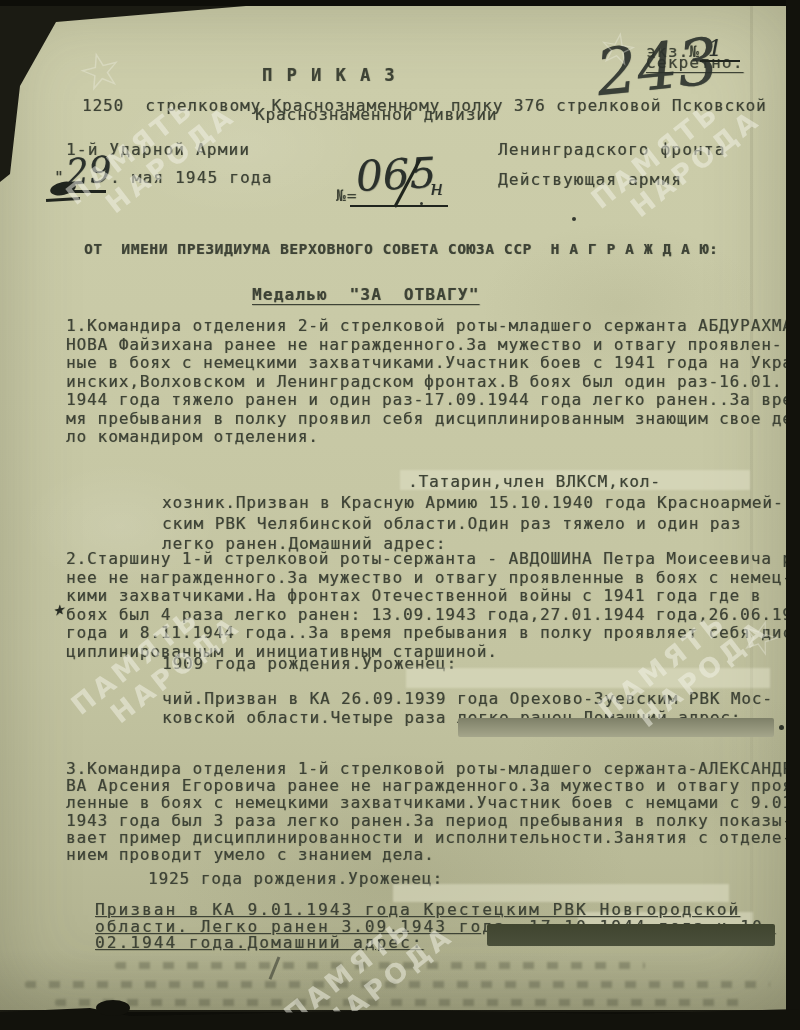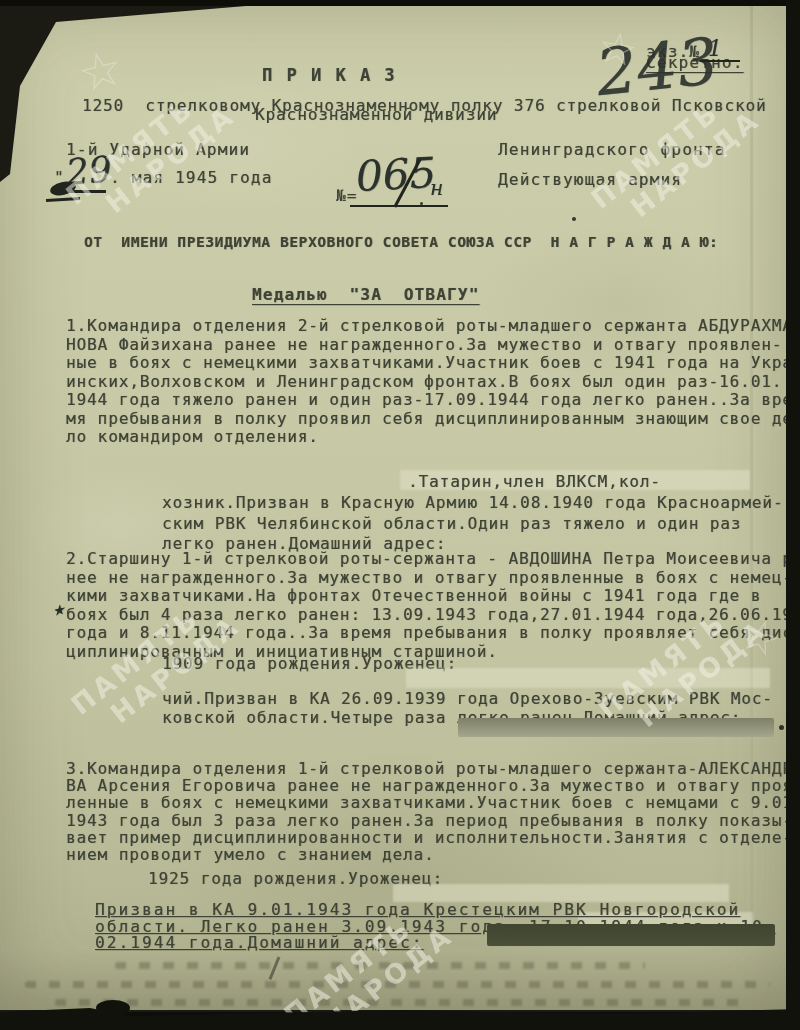--- a/index.html
+++ b/index.html
@@ -81,33 +81,33 @@
   <div class="inkline" style="left:62px; top:184px; width:44px; height:2.5px;"></div>
   <div class="typed hd" style="left:110px; top:163px;">. мая 1945 года</div>
   <div class="typed hd" style="left:498px; top:165px;">Действующая армия</div>
 
   <div class="typed hd" style="left:336px; top:181px;">№=</div>
   <div class="hw" style="left:356px; top:144px; font-size:42px; transform:rotate(-3deg);">065</div>
   <div class="inkline" style="left:406px; top:150px; width:2.5px; height:54px; transform:rotate(28deg);"></div>
   <div class="hw" style="left:430px; top:170px; font-size:20px;">н</div>
   <div class="inkline" style="left:350px; top:199px; width:98px; height:2px;"></div>
 
-  <div class="typed bold" style="left:84px; top:227px; font-size:14.5px; letter-spacing:.6px;">ОТ  ИМЕНИ ПРЕЗИДИУМА ВЕРХОВНОГО СОВЕТА СОЮЗА ССР  Н А Г Р А Ж Д А Ю:</div>
+  <div class="typed bold" style="left:84px; top:234px; font-size:14.5px; letter-spacing:.6px;">ОТ  ИМЕНИ ПРЕЗИДИУМА ВЕРХОВНОГО СОВЕТА СОЮЗА ССР  Н А Г Р А Ж Д А Ю:</div>
   <div class="typed hd bold und" style="left:252px; top:280px;">Медалью  "ЗА  ОТВАГУ"</div>
 
   <div class="typed" style="left:66px; top:311px;">1.Командира отделения 2-й стрелковой роты-младшего сержанта АБДУРАХМА-
 НОВА Файзихана ранее не награжденного.За мужество и отвагу проявлен-
 ные в боях с немецкими захватчиками.Участник боев с 1941 года на Укра-
 инских,Волховском и Ленинградском фронтах.В боях был один раз-16.01.
 1944 года тяжело ранен и один раз-17.09.1944 года легко ранен..За вре-
 мя пребывания в полку проявил себя дисциплинированным знающим свое де-
 ло командиром отделения.</div>
   <div class="lightband" style="left:400px; top:464px; width:350px; height:20px;"></div>
   <div class="typed" style="left:408px; top:467px;">.Татарин,член ВЛКСМ,кол-</div>
-  <div class="typed" style="left:162px; top:487px; line-height:20.5px;">хозник.Призван в Красную Армию 14.08.1940 года Красноармей-
+  <div class="typed" style="left:162px; top:487px; line-height:20.5px;">хозник.Призван в Красную Армию 15.10.1940 года Красноармей-
 ским РВК Челябинской области.Один раз тяжело и один раз
 легко ранен.Домашний адрес:</div>
 
   <div class="typed" style="left:66px; top:544px;">2.Старшину 1-й стрелковой роты-сержанта - АВДОШИНА Петра Моисеевича ра-
 нее не награжденного.За мужество и отвагу проявленные в боях с немец-
 кими захватчиками.На фронтах Отечественной войны с 1941 года где в
 боях был 4 раза легко ранен: 13.09.1943 года,27.01.1944 года,26.06.1944
 года и 8.11.1944 года..За время пребывания в полку проявляет себя дис-
 циплинированным и инициативным старшиной.</div>
   <div class="typed" style="left:162px; top:649px;">1909 года рождения.Уроженец:</div>

